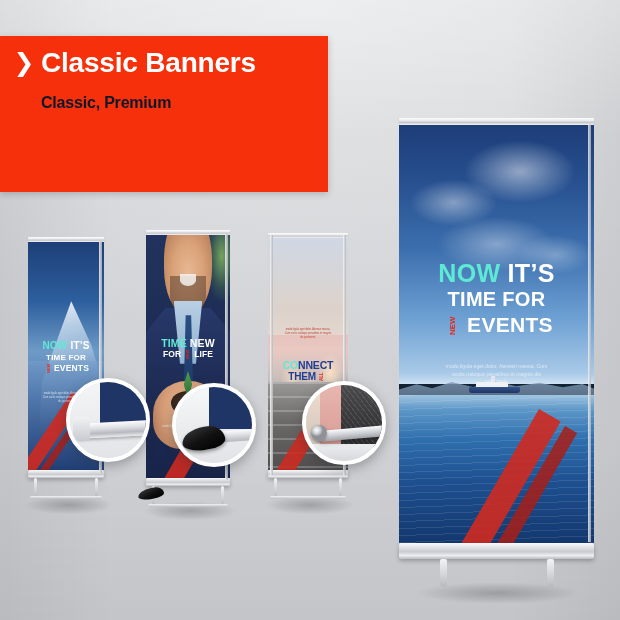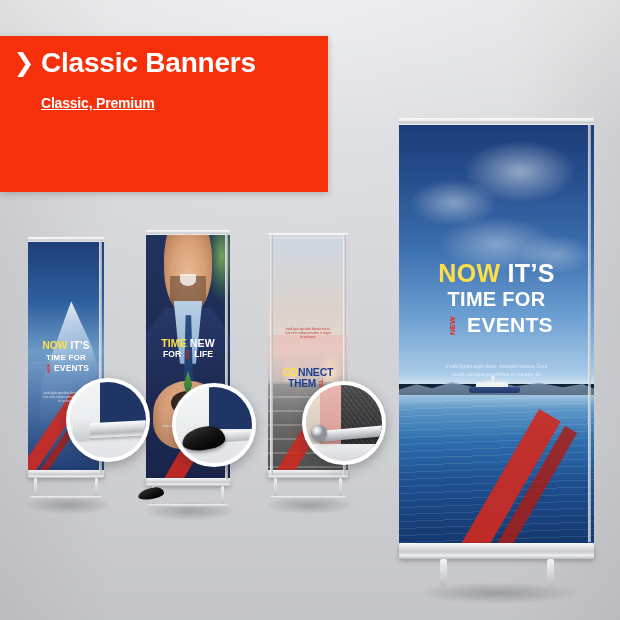--- a/index.html
+++ b/index.html
@@ -34,23 +34,22 @@
     width:20px;height:30px;flex:0 0 20px;margin-right:7px;
     display:flex;align-items:center;justify-content:center;color:#fff;
     font-size:25px;line-height:1;font-weight:bold;
   }
   .head-title{
     color:#fff;font-size:28px;line-height:31px;font-weight:bold;
     letter-spacing:-.2px;white-space:nowrap;
   }
   .head-sub{
     position:absolute;left:41px;top:55px;width:285px;
-    color:#ffffff;font-size:14px;line-height:24px;font-weight:bold;
+    color:#0f172a;font-size:16px;line-height:24px;font-weight:bold;
     letter-spacing:-.2px;
-    text-decoration:underline;
   }
   .head-sub span{display:block;}
 
   
   .banner{position:absolute;}
   .shadowfloor{
     position:absolute;border-radius:50%;
     background:radial-gradient(50% 50% at 50% 50%, rgba(60,62,68,.30) 0%, rgba(60,62,68,.12) 45%, rgba(60,62,68,0) 72%);
     pointer-events:none;
   }
@@ -75,21 +74,21 @@
   .pole{
     position:absolute;width:3px;
     background:linear-gradient(90deg,#fafafa 0%,#d5d7da 45%,#b4b6bb 100%);
   }
 
   
   .ribbon{position:absolute;transform-origin:0 0;}
 
   
   .bn-text{position:absolute;left:0;right:0;text-align:center;color:#fff;font-weight:bold;}
-  .red{color:#fde047;}
+  .red{color:#5eead4;}
   .vert-new{
     display:inline-block;color:#ee2211;font-weight:bold;
     writing-mode:vertical-rl;transform:rotate(180deg);
     letter-spacing:0px;vertical-align:middle;
   }
   .lorem{
     position:absolute;left:0;right:0;text-align:center;color:#e7eef7;
     opacity:.82;font-weight:normal;
   }
 
@@ -384,21 +383,21 @@
       <div class="bokeh-bg"></div>
       <div class="bokeh-pink"></div>
       <div class="bokeh-road"></div>
 
       <div class="ribbon" style="left:-4%;top:-18%;width:8%;height:58%;background:#ad1f18;transform:rotate(32deg);opacity:.8;"></div>
       <div class="ribbon" style="left:58%;top:74%;width:20%;height:54%;background:#cf2a20;transform:rotate(32deg);opacity:.88;"></div>
 
       <div class="lorem" style="top:39%;color:#c0392b;opacity:.95;font-size:2.6px;line-height:3.6px;padding:0 16px;">modo ligula eget dolor. Aenean massa. Cum sociis natoque penatibus et magnis dis parturient.</div>
 
       <div class="bn-text" style="top:52%;">
-        <div style="font-size:10.5px;line-height:12px;letter-spacing:-.2px;margin-top:7px;">
+        <div style="font-size:10.5px;line-height:12px;letter-spacing:-.2px;">
           <span class="red">CO</span><span style="color:#1f3e92;">NNECT</span>
         </div>
         <div style="font-size:10px;line-height:12px;letter-spacing:-.2px;">
           <span style="color:#1f3e92;">THEM</span><span class="vert-new" style="font-size:4.5px;height:10px;">ALL</span>
         </div>
       </div>
     </div>
     <div class="cassette" style="top:237px;height:8px;"></div>
     <div class="foot" style="left:6px;top:245px;width:3px;height:20px;"></div>
     <div class="foot" style="left:71px;top:245px;width:3px;height:20px;"></div>

